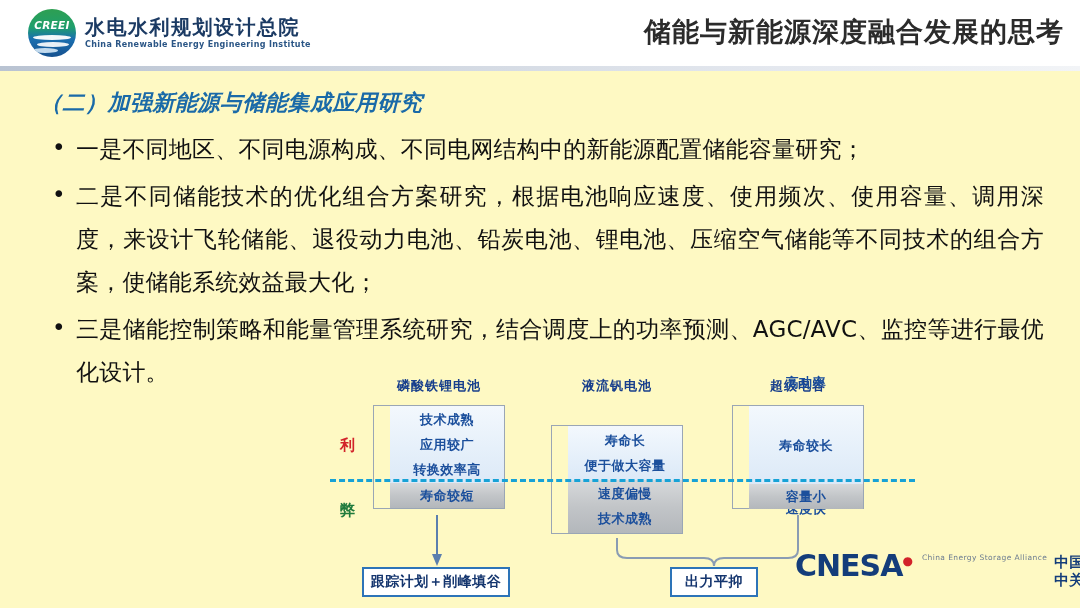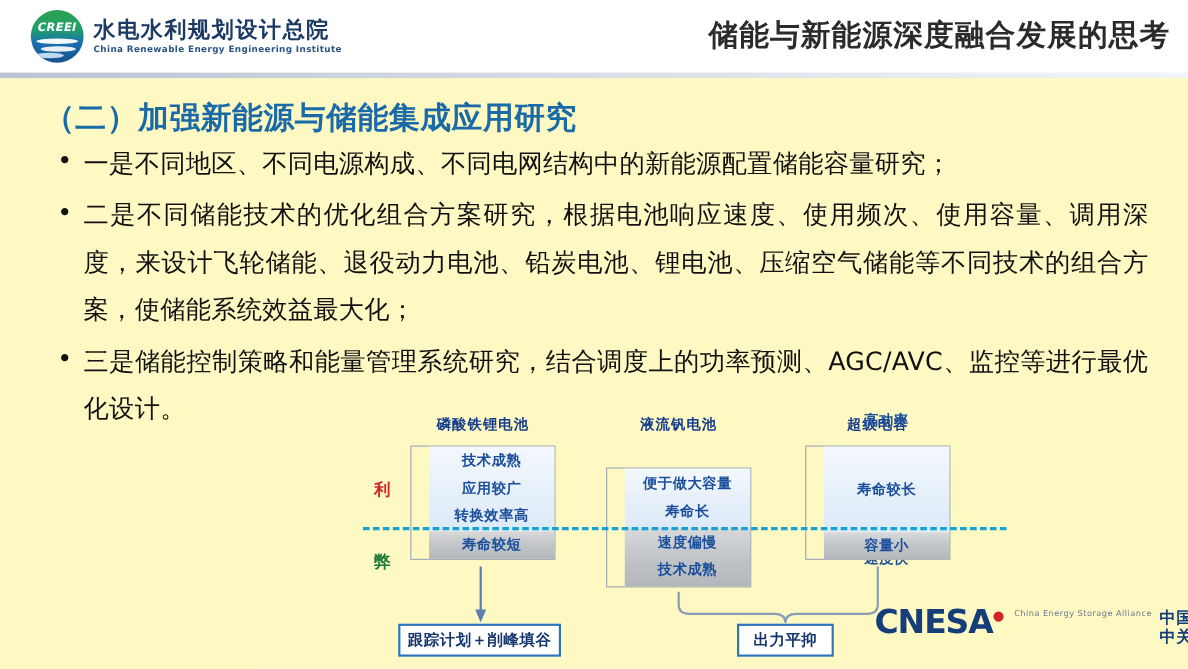--- a/index.html
+++ b/index.html
@@ -92,25 +92,26 @@
     font-weight: bold;
     color: #2b2b2b;
     letter-spacing: 1px;
     white-space: nowrap;
   }
 
   
   .section-heading {
     position: absolute;
     left: 40px; top: 88px;
-    font-size: 28px;
+    font-size: 22px;
     font-weight: bold;
     color: #1a6aa8;
     letter-spacing: 0.5px;
     white-space: nowrap;
+    font-style: italic;
   }
 
   
   .bullets {
     position: absolute;
     left: 48px; top: 128px;
     width: 996px;
   }
   .bullet {
     display: flex;
@@ -320,22 +321,22 @@
         <div class="card-item">应用较广</div>
         <div class="card-item">转换效率高</div>
       </div>
       <div class="cons" style="height:26px;">
         <div class="card-item">寿命较短</div>
       </div>
     </div>
 
     <div class="card c2">
       <div class="pros" style="height:55px;">
+        <div class="card-item">寿命长</div>
         <div class="card-item">便于做大容量</div>
-        <div class="card-item">寿命长</div>
       </div>
       <div class="cons" style="height:54px;">
         <div class="card-item">速度偏慢</div>
         <div class="card-item">技术成熟</div>
       </div>
     </div>
 
     <div class="card c3">
       <div class="pros" style="height:78px;gap:38px;">
         <div class="card-item">高功率</div>

